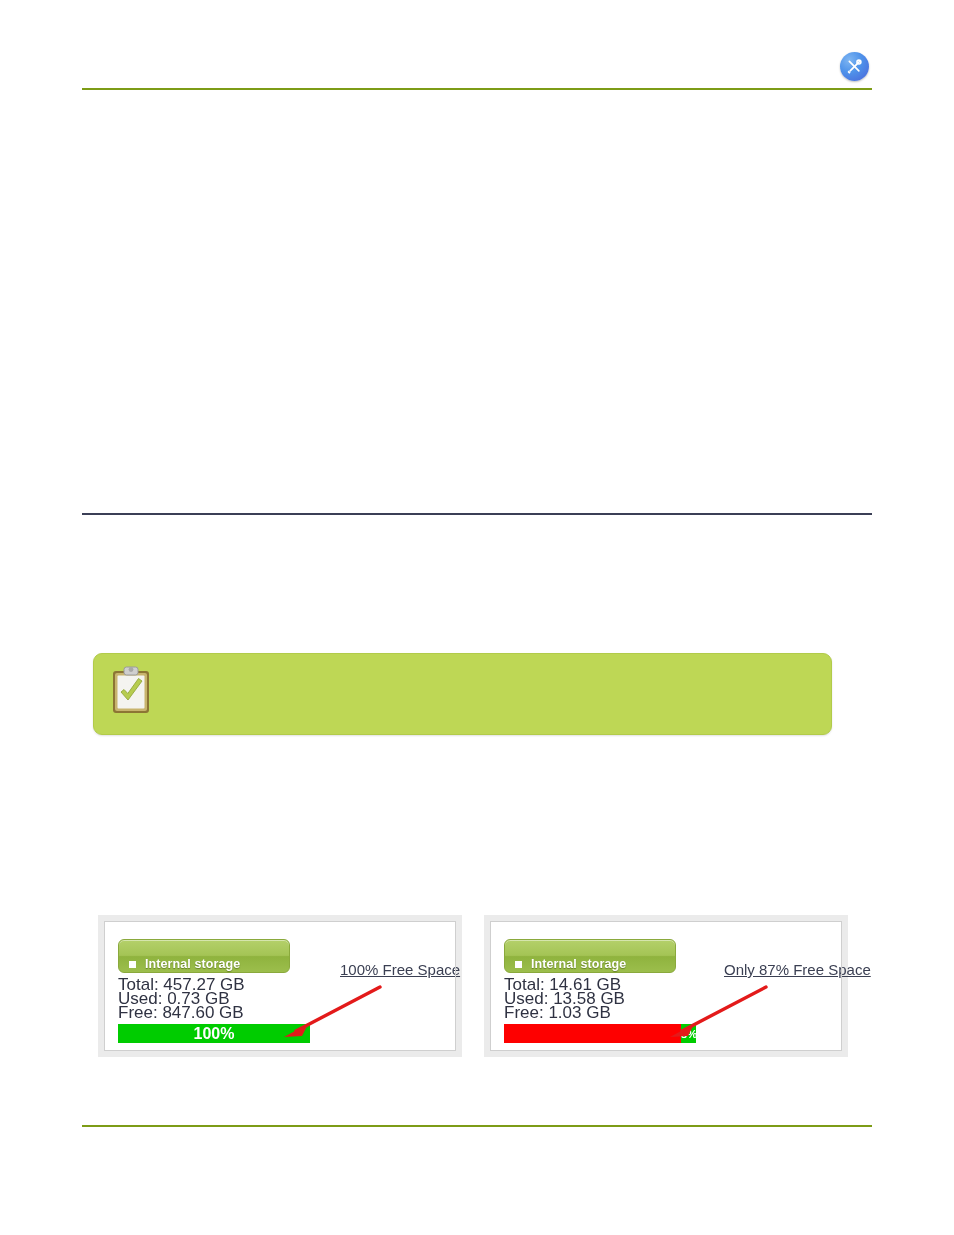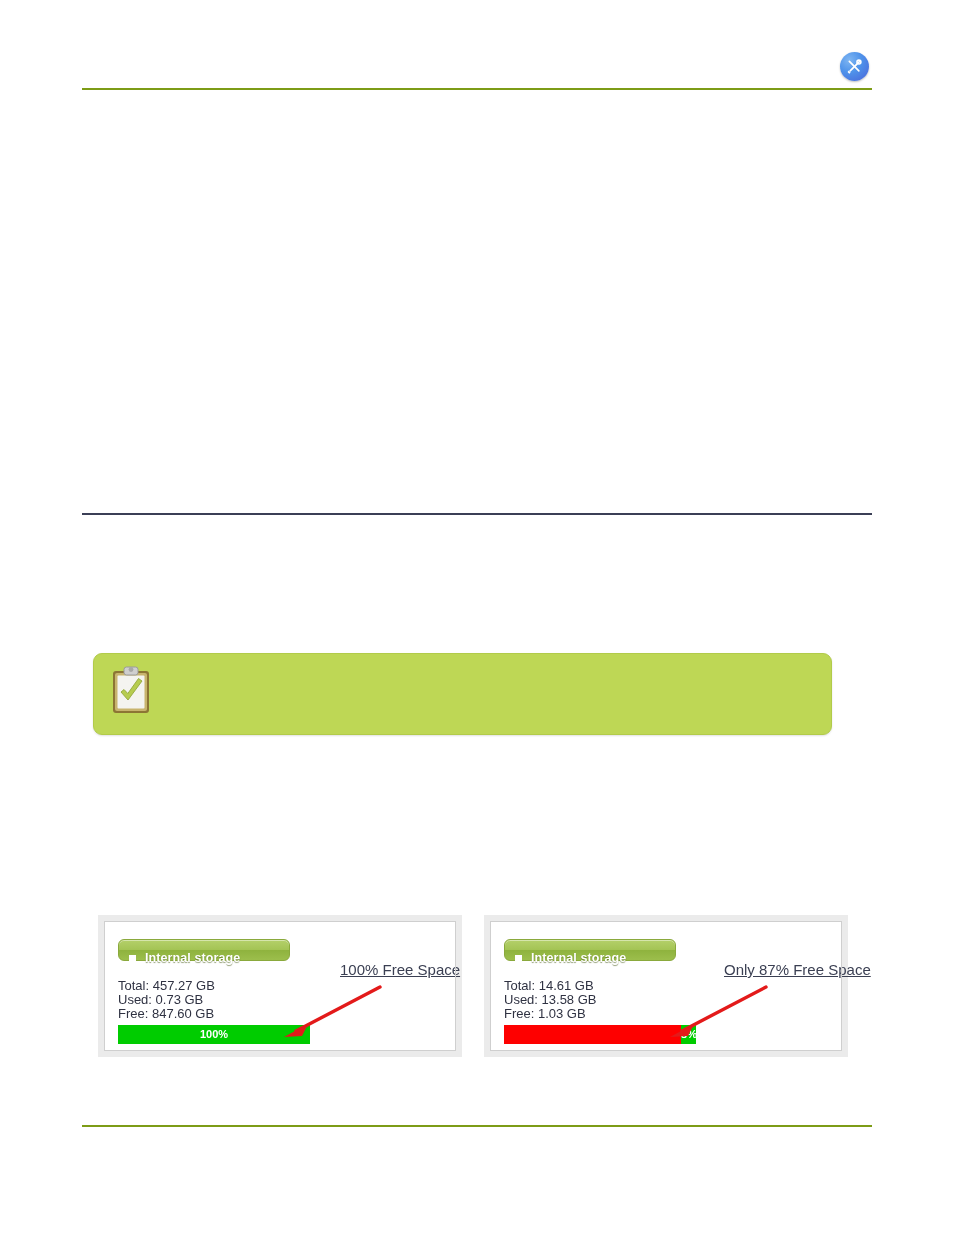--- a/index.html
+++ b/index.html
@@ -102,21 +102,21 @@
   .panel-inner {
     position: absolute;
     left: 14px; top: 18px;
     right: 8px; bottom: 8px;
   }
 
   .storage-chip {
     position: relative;
     display: inline-flex;
     align-items: center;
-    height: 22px;
+    height: 34px;
     padding: 16px 16px 0 10px;
     min-width: 172px;
     box-sizing: border-box;
     border: 1px solid #8aa93c;
     border-radius: 6px;
     background: linear-gradient(to bottom, #b4d06a 0%, #a4c455 48%, #8fb33e 52%, #9cbe4c 100%);
     box-shadow: inset 0 1px 0 rgba(255,255,255,0.45);
     text-align: center;
   }
   .chip-bullet {
@@ -128,22 +128,22 @@
   .chip-label {
     font-size: 12.5px;
     font-weight: bold;
     color: #ffffff;
     text-shadow: 0 1px 1px rgba(60,80,10,0.55);
     white-space: nowrap;
     letter-spacing: 0.1px;
   }
 
   .stat-lines {
-    margin-top: 13px;
-    font-size: 13px;
+    margin-top: 5px;
+    font-size: 17px;
     line-height: 14px;
     color: #2f3242;
     white-space: nowrap;
   }
 
   .bar {
     position: relative;
     margin-top: 4px;
     width: 192px;
     height: 19px;
@@ -168,21 +168,21 @@
   .bar-pct {
     font-size: 11.5px;
     font-weight: bold;
     color: #ffffff;
     white-space: nowrap;
   }
   .bar-pct-center {
     position: absolute;
     left: 0; right: 0;
     text-align: center;
-    font-size: 11px;
+    font-size: 16px;
     font-weight: bold;
     color: #ffffff;
   }
 
   
   .annot-text {
     position: absolute;
     font-size: 15px;
     color: #3a3f52;
     white-space: nowrap;

